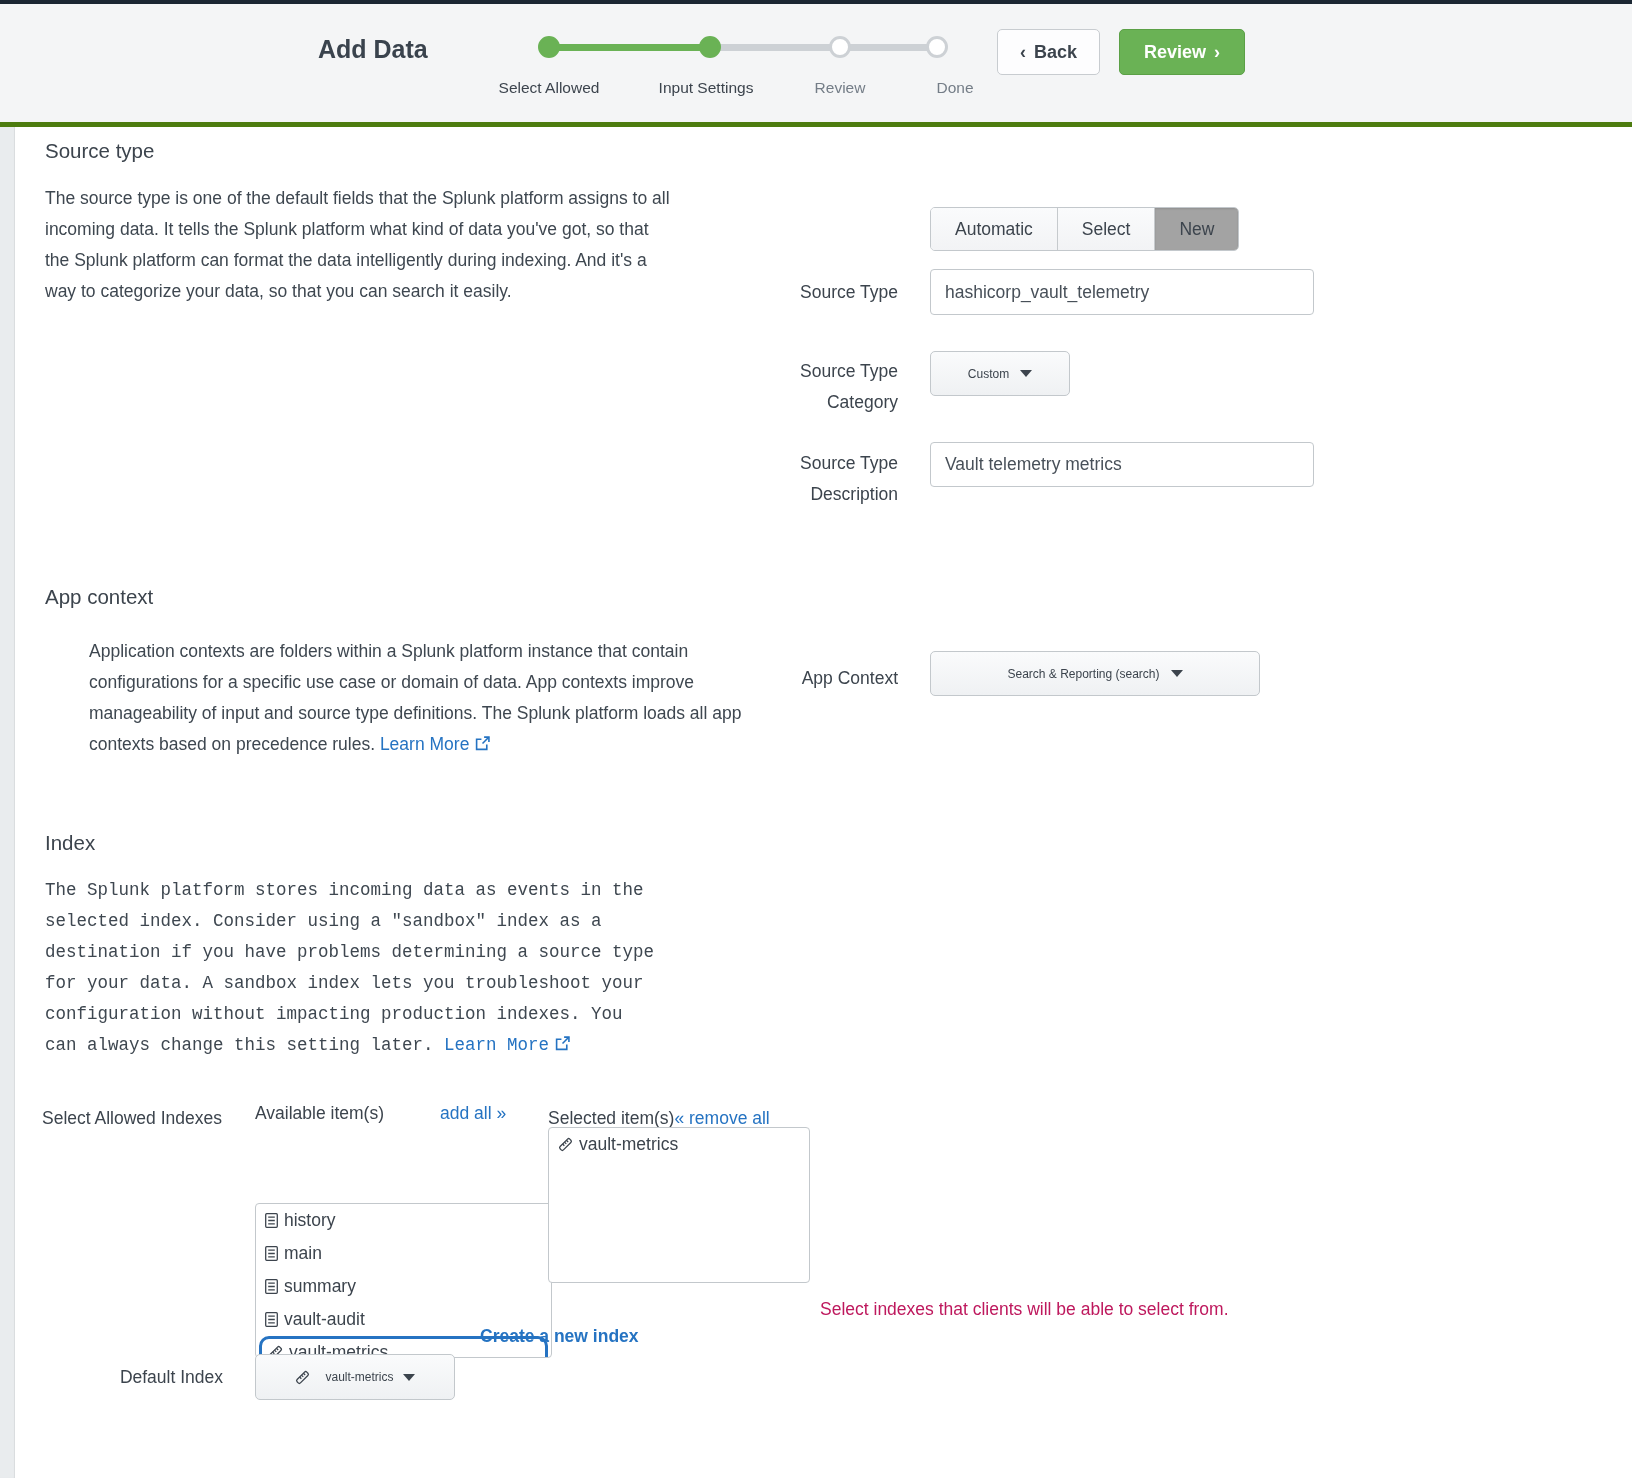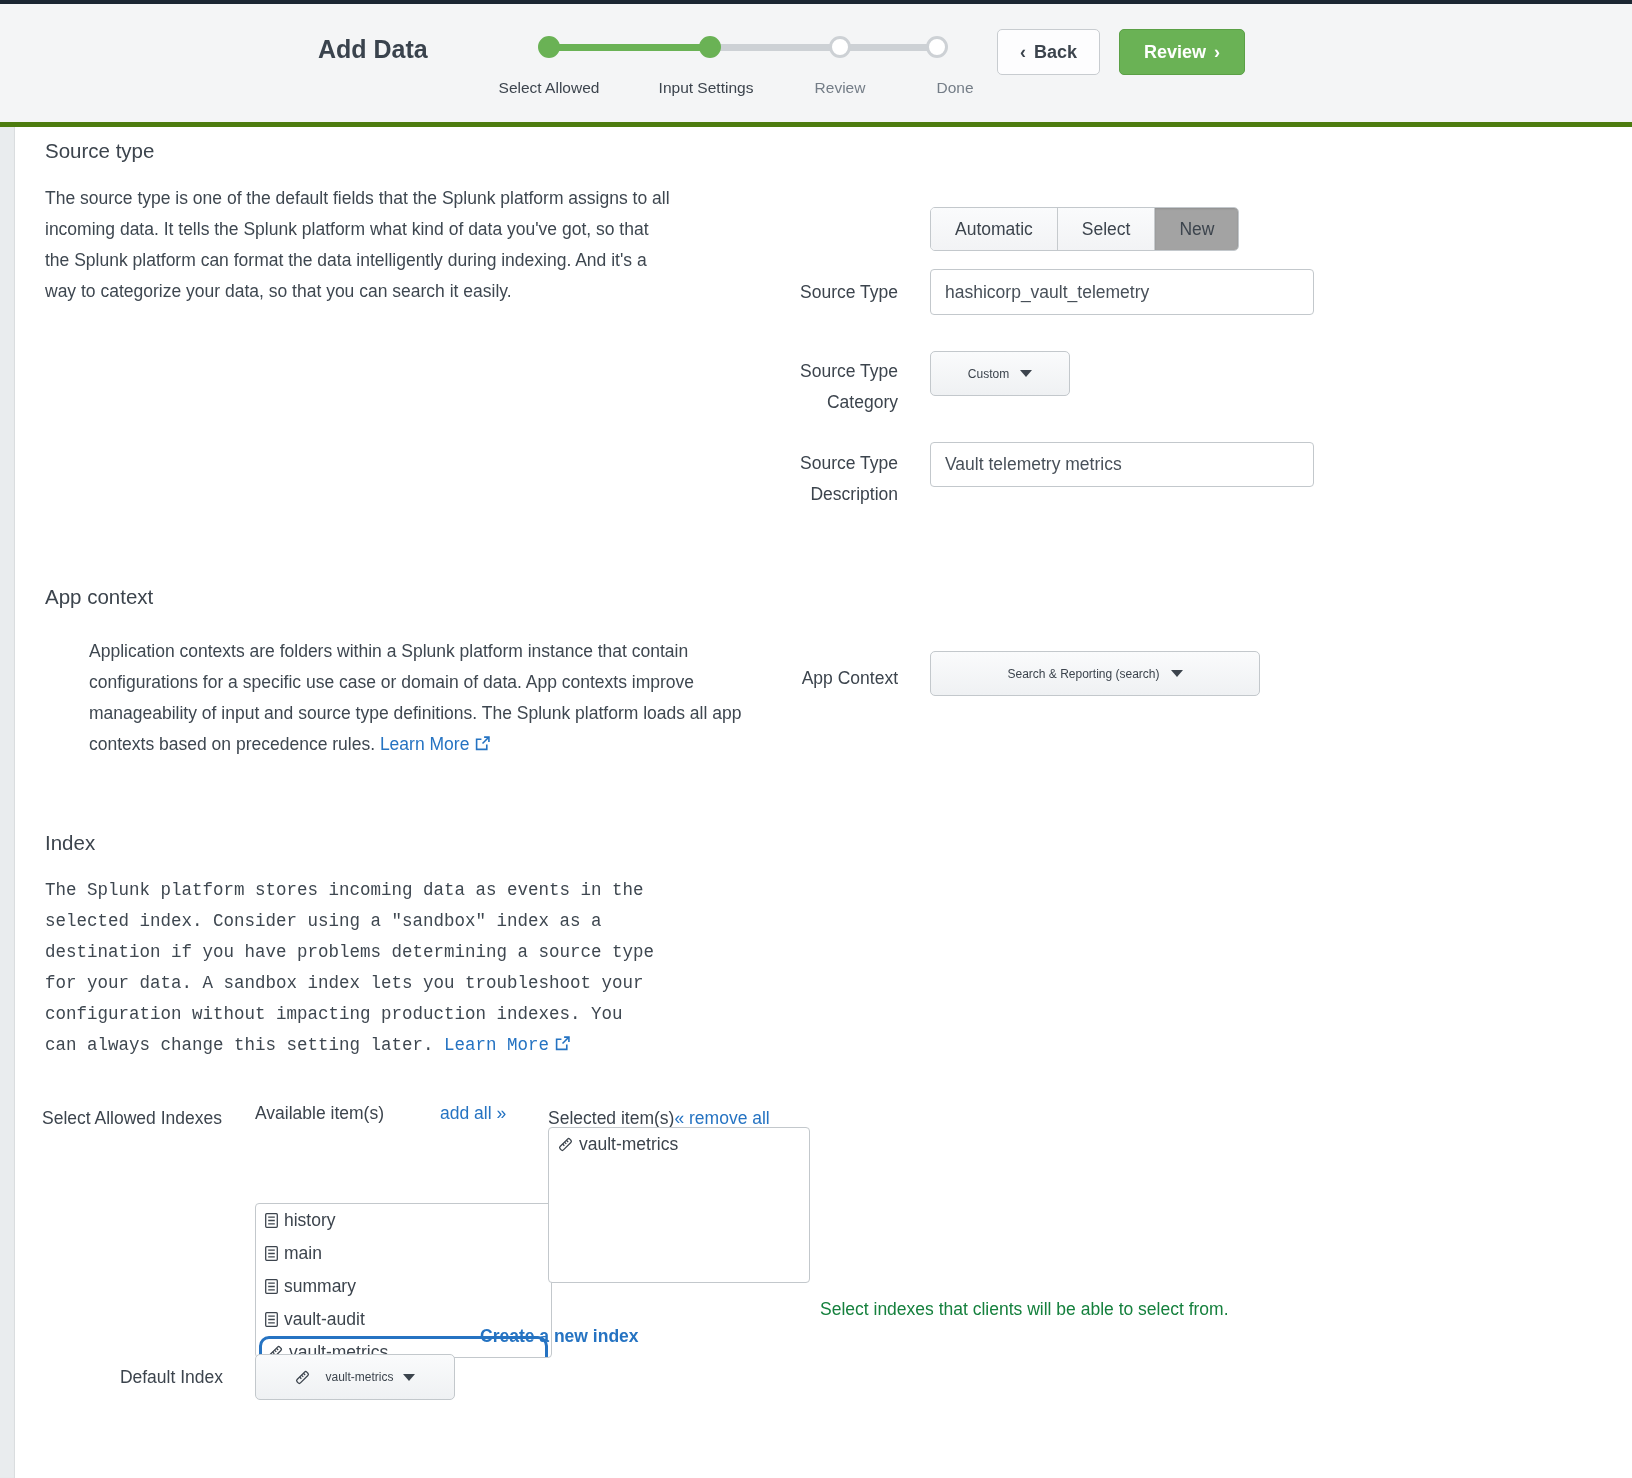--- a/index.html
+++ b/index.html
@@ -70,21 +70,21 @@
   .caret { width:0; height:0; border-left:6px solid transparent; border-right:6px solid transparent;
     border-top:7px solid #3c444d; }
 
   
   .list-header { position:absolute; font-size:17.5px; color:#3c444d; line-height:31px; }
   .pick-link { position:absolute; font-size:17.5px; }
   .listbox { position:absolute; background:#fff; border:1px solid #c3c8cc; border-radius:4px; overflow:hidden; }
   .idx-item { display:flex; align-items:center; height:33px; padding-left:9px; font-size:17.5px; color:#3c444d; cursor:pointer; }
   .idx-icon { display:inline-flex; margin-right:6px; }
   .idx-item.focused { border:3px solid #2673c2; border-radius:10px; margin:0 3px; padding-left:6px; }
-  .helper { position:absolute; font-size:17.5px; color:#15803d; }
+  .helper { position:absolute; font-size:17.5px; color:#be185d; }
 </style>
 </head>
 <body>
 
 <div class="topstrip"></div>
 
 <header class="appheader">
   <div class="page-title">Add Data</div>
 
   <div class="stepper">

